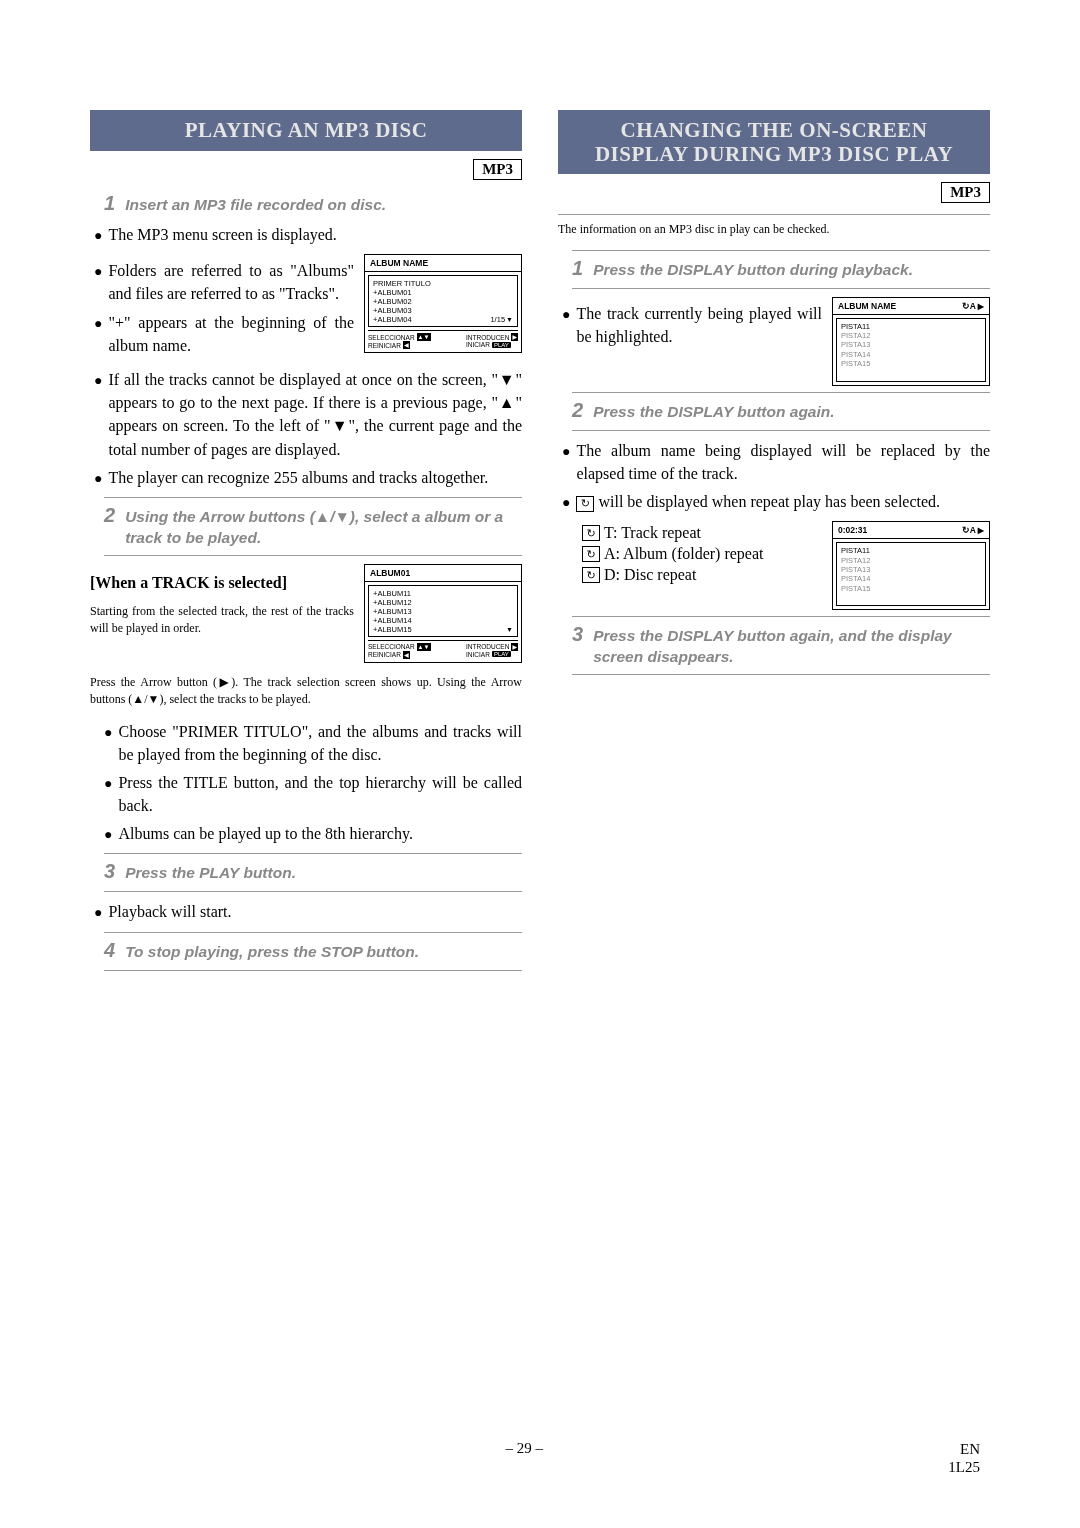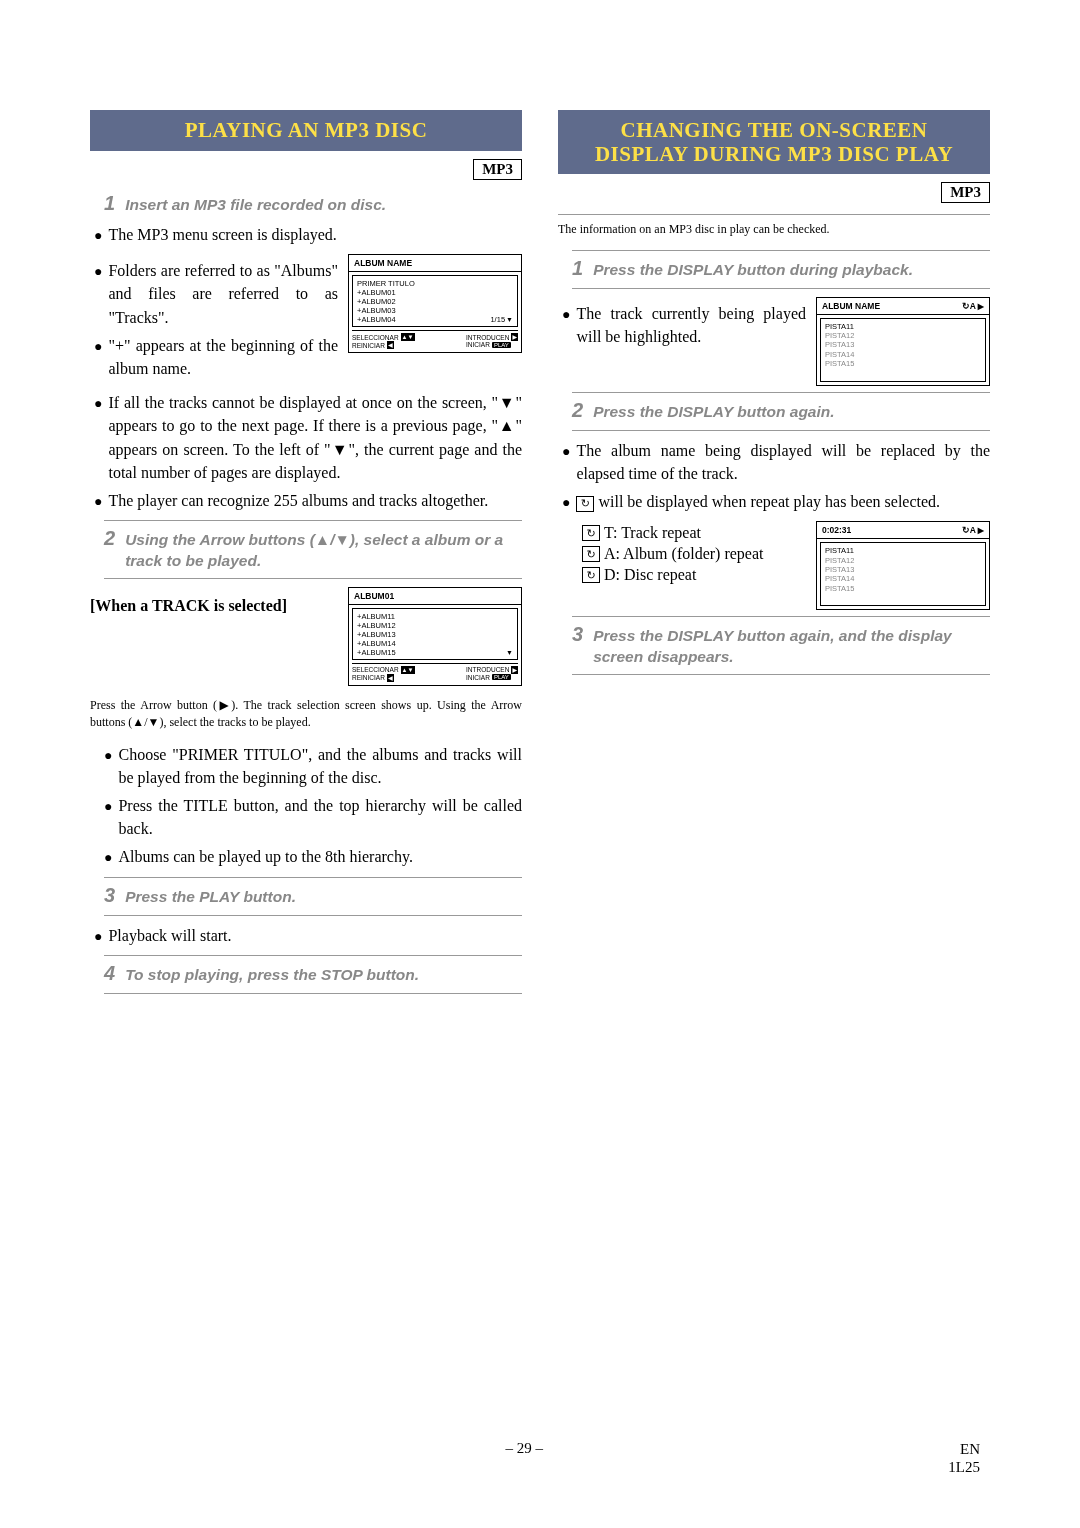--- a/index.html
+++ b/index.html
@@ -15,21 +15,21 @@
   .columns {
     display: flex;
     gap: 36px;
   }
   .col {
     flex: 1;
     min-width: 0;
   }
   .title-bar {
     background: #5f6b8c;
-    color: #fde047;
+    color: #e5e5e5;
     text-align: center;
     font-family: "Times New Roman", serif;
     font-weight: bold;
     padding: 8px 6px;
     font-size: 21px;
     letter-spacing: 0.5px;
     margin-bottom: 8px;
   }
   .title-bar-right { line-height: 1.15; }
   .badge-row {
@@ -107,21 +107,21 @@
   .repeat-icon {
     border: 1.2px solid #000;
     width: 18px; height: 16px;
     display: inline-flex; align-items: center; justify-content: center;
     font-size: 11px;
     font-family: Arial, sans-serif;
   }
   
   .miniscreen {
     border: 1.5px solid #000;
-    width: 174px;
+    width: 158px;
     font-family: Arial, Helvetica, sans-serif;
     font-size: 8px;
     background: #fff;
     flex: 0 0 auto;
   }
   .miniscreen .ms-header {
     border-bottom: 1.2px solid #000;
     padding: 3px 5px;
     display: flex;
     justify-content: space-between;
@@ -261,20 +261,21 @@
       </div>
 
     <div class="step step-bar-top step-bar-bottom">
       <span class="step-num">2</span>
       <span class="step-text">Using the Arrow buttons (▲/▼), select a album or a track to be played.</span>
     </div>
 
     <div class="row-wrap">
       <div class="text-side">
         <div class="sub-head">[When a TRACK is selected]</div>
+        <div class="body-text">Starting from the selected track, the rest of the tracks will be played in order.</div>
       </div>
 
       <div class="miniscreen">
         <div class="ms-header">
             <span>ALBUM01</span>
           </div>
         <div class="ms-body">
           <div class="ms-line">+ALBUM11</div>
           <div class="ms-line">+ALBUM12</div>
           <div class="ms-line">+ALBUM13</div>

